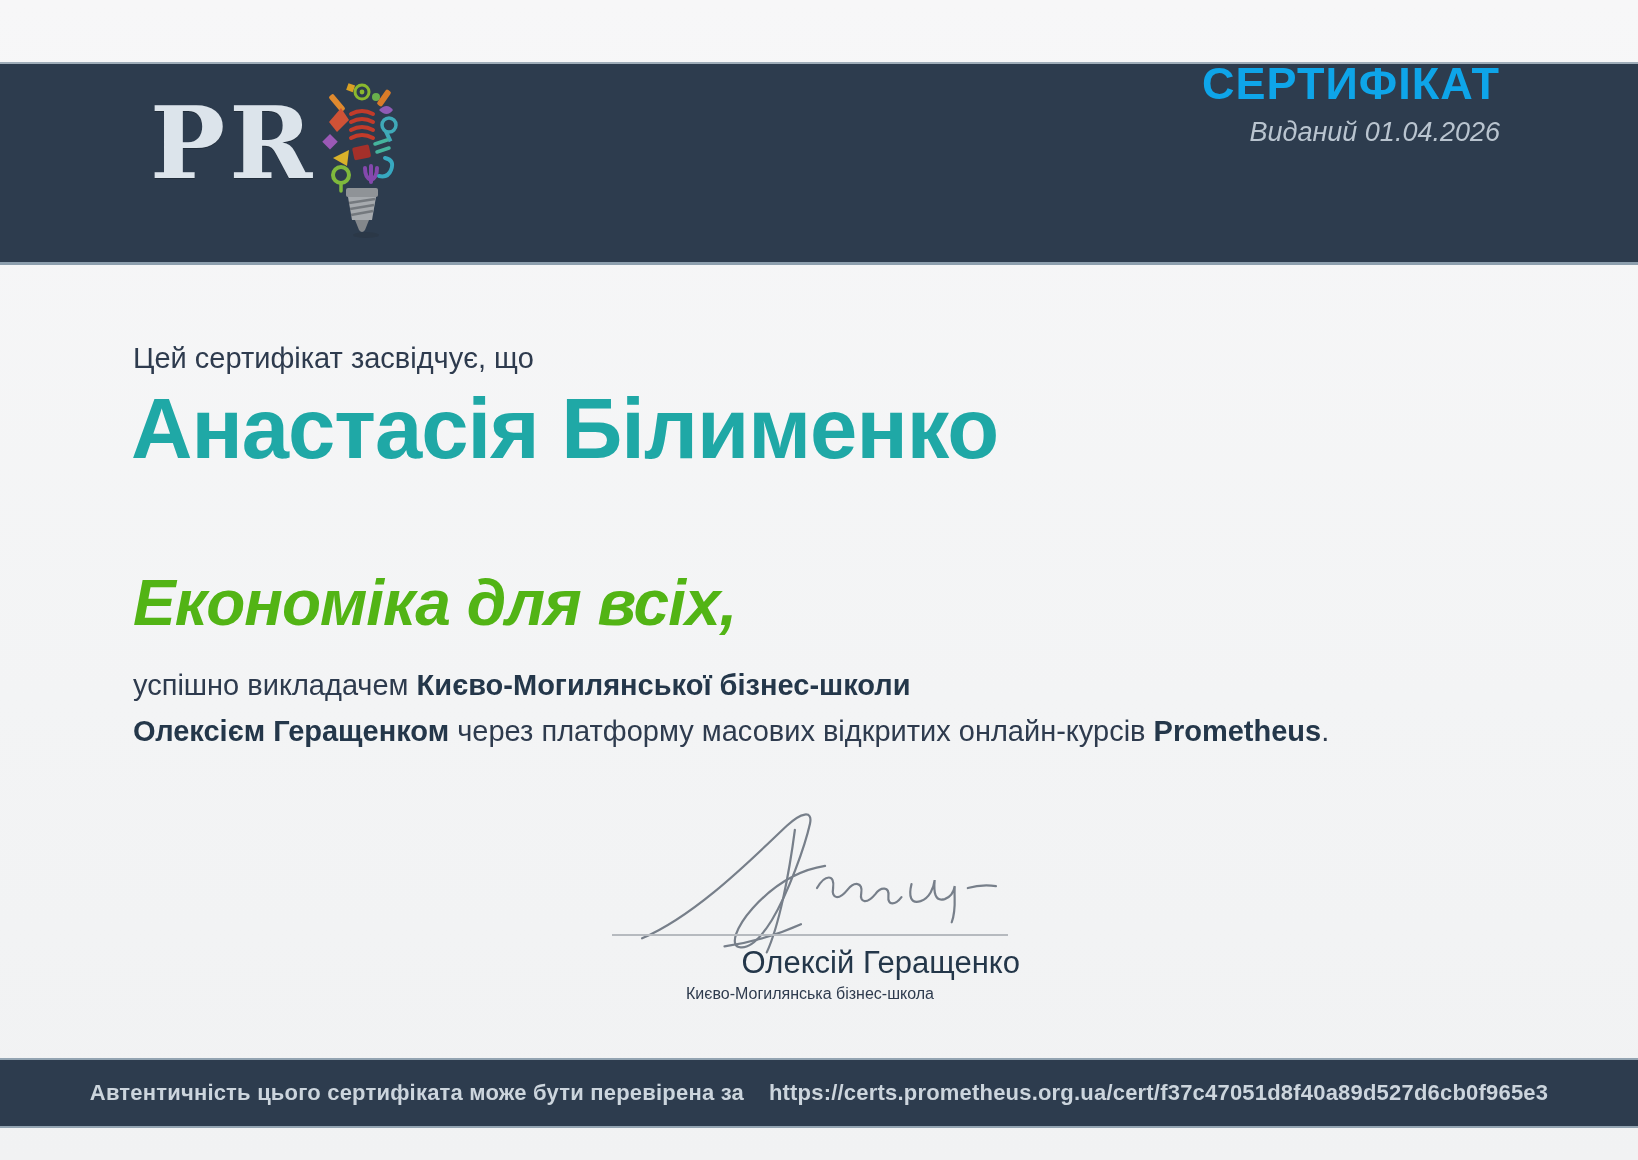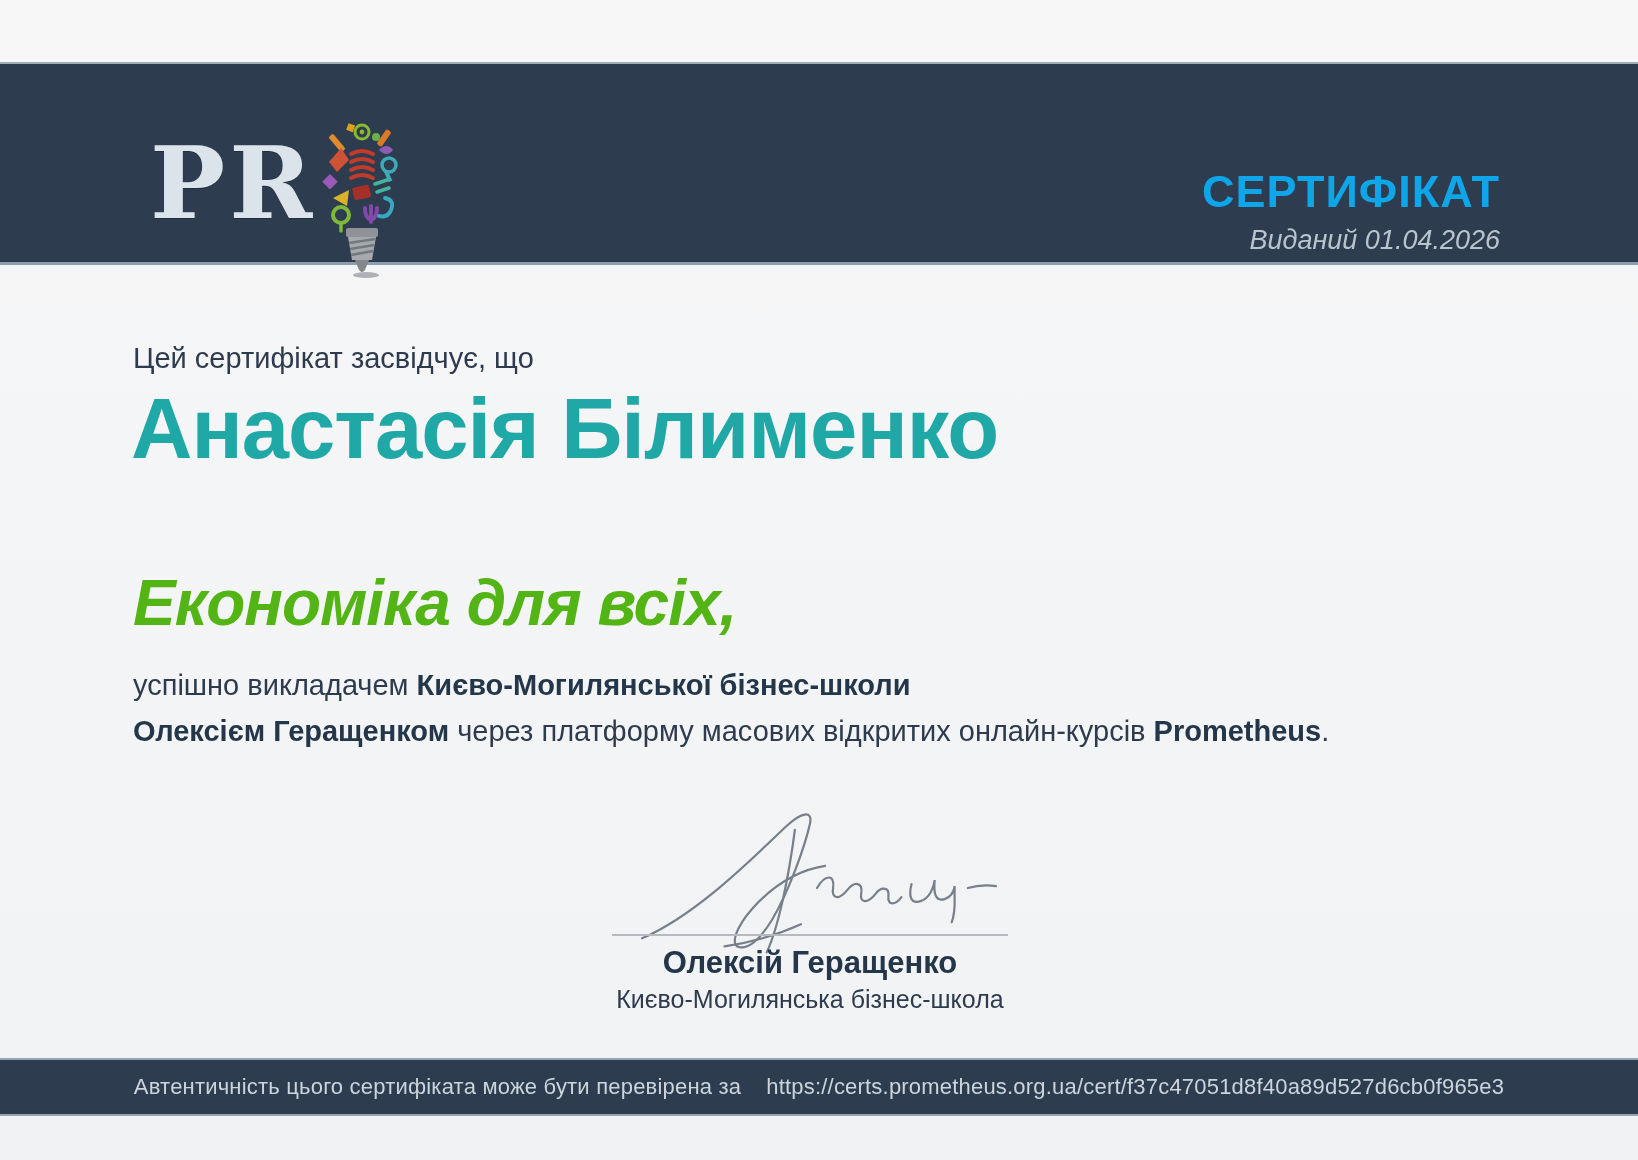--- a/index.html
+++ b/index.html
@@ -7,21 +7,21 @@
   .page {
     position:relative; width:1638px; height:1160px; overflow:hidden;
     background:linear-gradient(180deg,#f7f7f8 0%,#f3f4f5 60%,#f1f2f3 100%);
     font-family:"Liberation Sans", sans-serif; color:#2e3b4e;
   }
   
   .header {
     position:absolute; left:0; top:62px; width:100%; height:203px;
     background:#2d3c4e;
     border-top:2px solid #9fadb9; border-bottom:3px solid #8d9fae;
-    display:flex; align-items:flex-end; justify-content:space-between;
+    display:flex; align-items:flex-start; justify-content:space-between;
     padding:0 138px 0 150px;
   }
   .logo { display:flex; align-items:center; }
   .logo-text {
     font-family:"DejaVu Serif", serif; font-weight:700;
     font-size:100px; line-height:1; letter-spacing:4px; color:#dce4eb;
     text-shadow:0 1px 0 rgba(0,0,0,.25);
   }
   .bulb { width:86px; height:158px; margin:0 3px; transform:translateY(16px); }
   .header-right { text-align:right; transform:translateY(-6px); }
@@ -45,33 +45,33 @@
   .credit {
     position:absolute; left:133px; top:662px; font-size:29px; line-height:46px;
     color:#2e3b4e; max-width:1380px;
   }
   .credit b { font-weight:700; color:#24374a; }
   
   .sig { position:absolute; left:600px; top:795px; width:420px; }
   .sig-svg { position:absolute; left:28px; top:0; width:372px; height:162px; }
   .sig-line { position:absolute; left:12px; top:139px; width:396px; border-top:2px solid #b6babf; }
   .sig-name {
-    position:absolute; left:0; top:150px; width:100%; text-align:center;
-    font-size:31px; font-weight:700; color:#24374a;
+    position:absolute; left:0; top:150px; width:100%; text-align:right;
+    font-size:31px; font-weight:400; color:#24374a;
   }
   .sig-org {
     position:absolute; left:0; top:190px; width:100%; text-align:center;
-    font-size:25px; color:#2e3b4e;
+    font-size:16px; color:#2e3b4e;
   }
   
   .footer {
-    position:absolute; left:0; top:1058px; width:100%; height:58px;
+    position:absolute; left:0; top:1058px; width:100%; height:70px;
     background:#2d3c4e; border-top:2px solid #93a4b2; border-bottom:2px solid #93a4b2;
     display:flex; align-items:center; justify-content:center;
-    font-size:22px; color:#ccd5dd; letter-spacing:.2px;
+    font-size:22px; color:#ccd5dd; letter-spacing:.2px;font-weight:bold;
   }
   .footer .url { margin-left:25px; color:#ccd5dd; }
 </style>
 </head>
 <body>
 
 <div class="page">
 
   <div class="header">
     <div class="logo">

